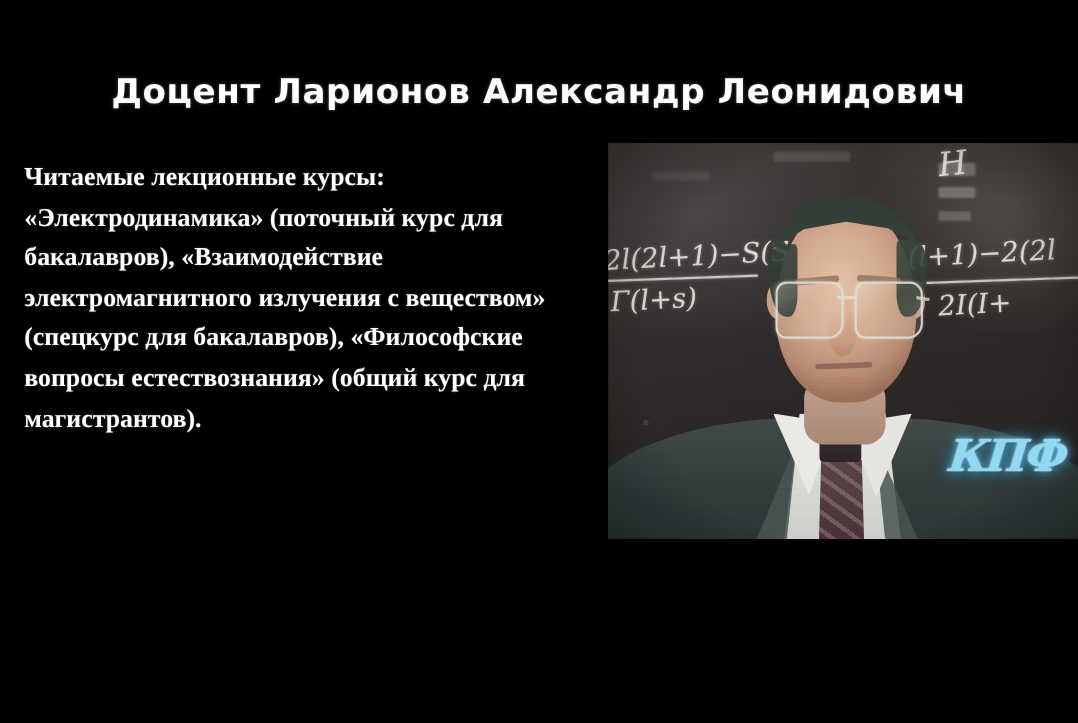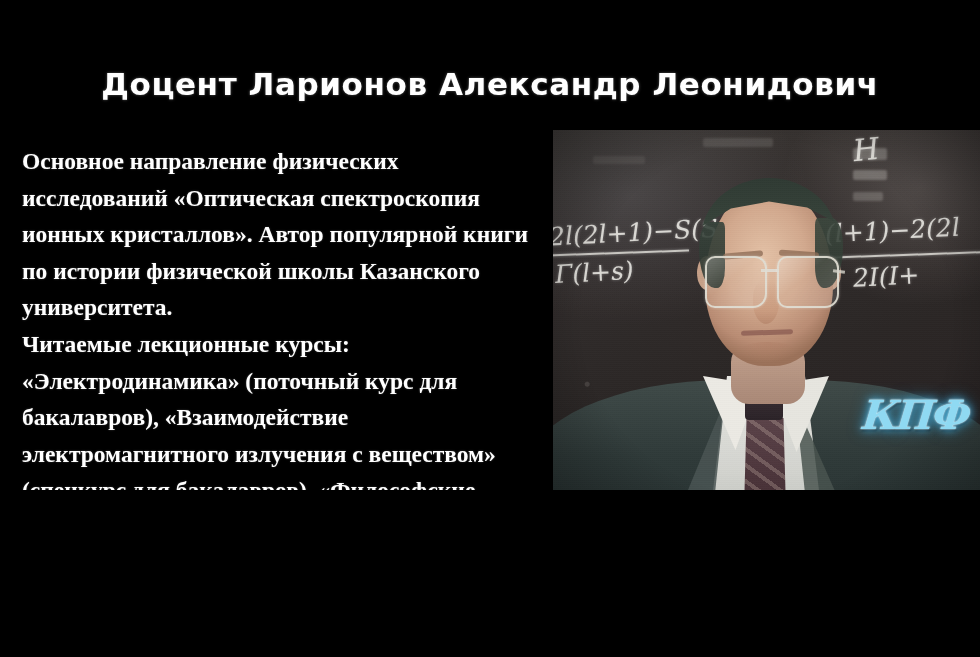--- a/index.html
+++ b/index.html
@@ -397,21 +397,20 @@
   }
 </style>
 </head>
 <body>
 
 <div class="slide">
 
   <div class="slide-title">Доцент Ларионов Александр Леонидович</div>
 
   <div class="body-text">
-    <p>Основное направление физических исследований «Оптическая спектроскопия ионных кристаллов». Автор популярной книги по истории физической школы Казанского университета.</p>
     <p>Читаемые лекционные курсы: «Электродинамика» (поточный курс для бакалавров), «Взаимодействие электромагнитного излучения с веществом» (спецкурс для бакалавров), «Философские вопросы естествознания» (общий курс для магистрантов).</p>
   </div>
 
   <div class="photo">
     <div class="photo-inner">
 
       <div class="board"></div>
       <div class="board-speckle"></div>
       <div class="board-light bl4"></div>
       <div class="board-light bl5"></div>

